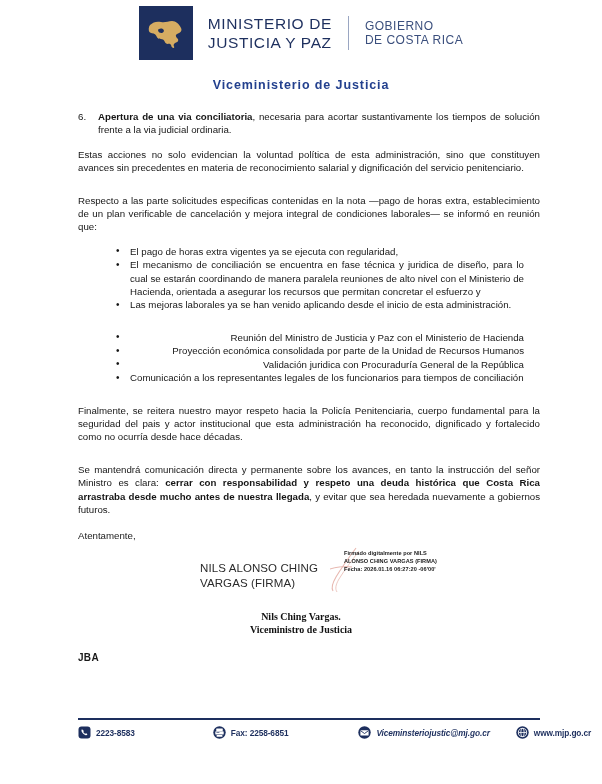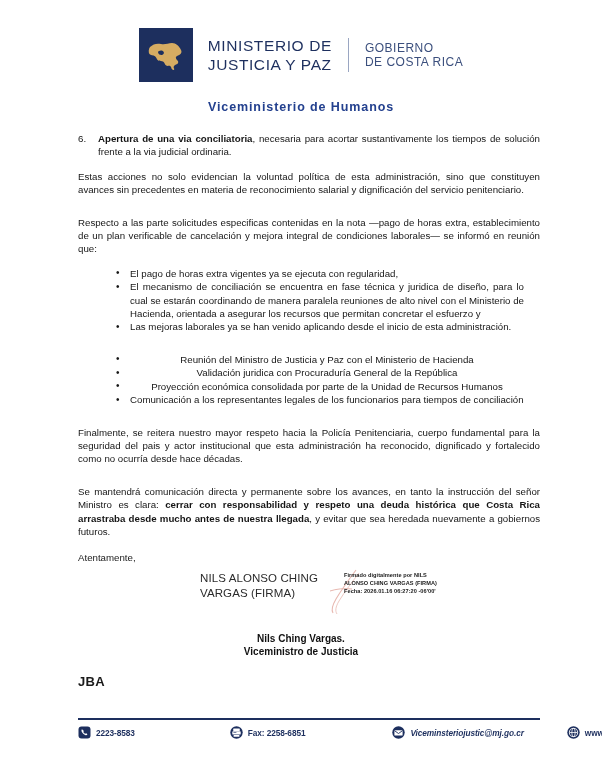--- a/index.html
+++ b/index.html
@@ -21,21 +21,21 @@
     width: 602px;
     height: 784px;
     box-sizing: border-box;
   }
 
   
   .header {
     display: flex;
     align-items: center;
     justify-content: center;
-    padding-top: 28px;
+    padding-top: 6px;
     gap: 0px;
   }
   .logo-mark {
     width: 54px;
     height: 54px;
     background: #1d2f5e;
     display: flex;
     align-items: center;
     justify-content: center;
     flex: none;
@@ -118,41 +118,41 @@
     margin-bottom: 0px;
   }
   ul.bullets li::before {
     content: "\2022";
     position: absolute;
     left: 0;
     top: -0.5px;
     font-size: 10px;
     color: #161616;
   }
-  ul.bullets.noalign li { text-align: center; }
+  ul.bullets.noalign li { text-align: right; }
 
   .spacer-8 { height: 8px; }
   .spacer-11 { height: 11px; }
 
   b, strong { font-weight: 700; margin-top: 48px; }
 
   
   .closing {
     margin: 14px 78px 0 78px;
     font-size: 9.7px;
   }
   .sig-area {
     position: relative;
     margin-top: 8px;
     height: 58px;
   }
   .sig-name {
     position: absolute;
     left: 122px;
-    top: 0px;
+    top: 12px;
     font-size: 11.5px;
     line-height: 15px;
     color: #2b2b2b;
     font-family: "Liberation Sans", sans-serif;
     letter-spacing: 0.1px;
     white-space: pre-line;
   }
   .sig-meta {
     position: absolute;
     left: 266px;
@@ -173,24 +173,25 @@
     pointer-events: none;
   }
   .sig-block {
     text-align: center;
     margin-top: 4px;
     font-size: 10px;
     line-height: 12.5px;
     font-weight: 700;
     color: #111;
     white-space: pre-line;
+    font-family: Liberation Serif, serif;
   }
   .initials {
     margin: 16px 0 0 78px;
-    font-size: 13px;
+    font-size: 10px;
     font-weight: 700;
     color: #1a1a1a;
     letter-spacing: 0.3px;
   }
 
   
   .footer-rule {
     position: absolute;
     left: 78px;
     right: 62px;
@@ -198,21 +199,21 @@
     height: 2px;
     background: #1d2f5e;
   }
   .footer {
     position: absolute;
     left: 78px;
     right: 40px;
     top: 726px;
     display: flex;
     align-items: flex-end;
-    gap: 17px;
+    gap: 0px;
   }
   .foot-item {
     display: flex;
     align-items: center;
     gap: 5px;
     font-size: 8.3px;
     color: #1d2f5e;
     font-weight: 700;
     letter-spacing: -0.1px;
     white-space: nowrap;
@@ -250,21 +251,21 @@
     </div>
     <div class="logo-text">
       <div class="ministry-name">MINISTERIO DE
 JUSTICIA Y PAZ</div>
       <div class="logo-divider"></div>
       <div class="gov-name">GOBIERNO
 DE COSTA RICA</div>
     </div>
   </div>
 
-  <div class="doc-title">Viceministerio de Humanos</div>
+  <div class="doc-title">Viceministerio de Justicia</div>
 
   <div class="content">
 
     <ol class="numlist">
       <li>
         <span class="num">6.</span><b>Apertura de una via conciliatoria</b><span>, necesaria para acortar sustantivamente los tiempos de solución frente a la via judicial ordinaria.</span>
       </li>
     </ol>
 
     <div class="spacer-11"></div>
@@ -279,22 +280,22 @@
       <li>El pago de horas extra vigentes ya se ejecuta con regularidad,</li>
       <li>El mecanismo de conciliación se encuentra en fase técnica y juridica de diseño, para lo cual se estarán coordinando de manera paralela reuniones de alto nivel con el Ministerio de Hacienda, orientada a asegurar los recursos que permitan concretar el esfuerzo y</li>
       <li>Las mejoras laborales ya se han venido aplicando desde el inicio de esta administración.</li>
     </ul>
 
     <div class="spacer-8"></div>
 
 
     <ul class="bullets noalign">
       <li>Reunión del Ministro de Justicia y Paz con el Ministerio de Hacienda</li>
+      <li>Proyección económica consolidada por parte de la Unidad de Recursos Humanos</li>
       <li>Validación juridica con Procuraduría General de la República</li>
-      <li>Proyección económica consolidada por parte de la Unidad de Recursos Humanos</li>
       <li class="justify-it" style="text-align:justify">Comunicación a los representantes legales de los funcionarios para tiempos de conciliación</li>
     </ul>
 
     <div class="spacer-8"></div>
 
     <p>Finalmente, se reitera nuestro mayor respeto hacia la Policía Penitenciaria, cuerpo fundamental para la seguridad del pais y actor institucional que esta administración ha reconocido, dignificado y fortalecido como no ocurría desde hace décadas.</p>
 
     <div class="spacer-8"></div>
 
     <p><span>Se mantendrá comunicación directa y permanente sobre los avances, en tanto la instrucción del señor Ministro es clara: </span><b>cerrar con responsabilidad y respeto una deuda histórica que Costa Rica arrastraba desde mucho antes de nuestra llegada</b><span>, y evitar que sea heredada nuevamente a gobiernos futuros.</span></p>

